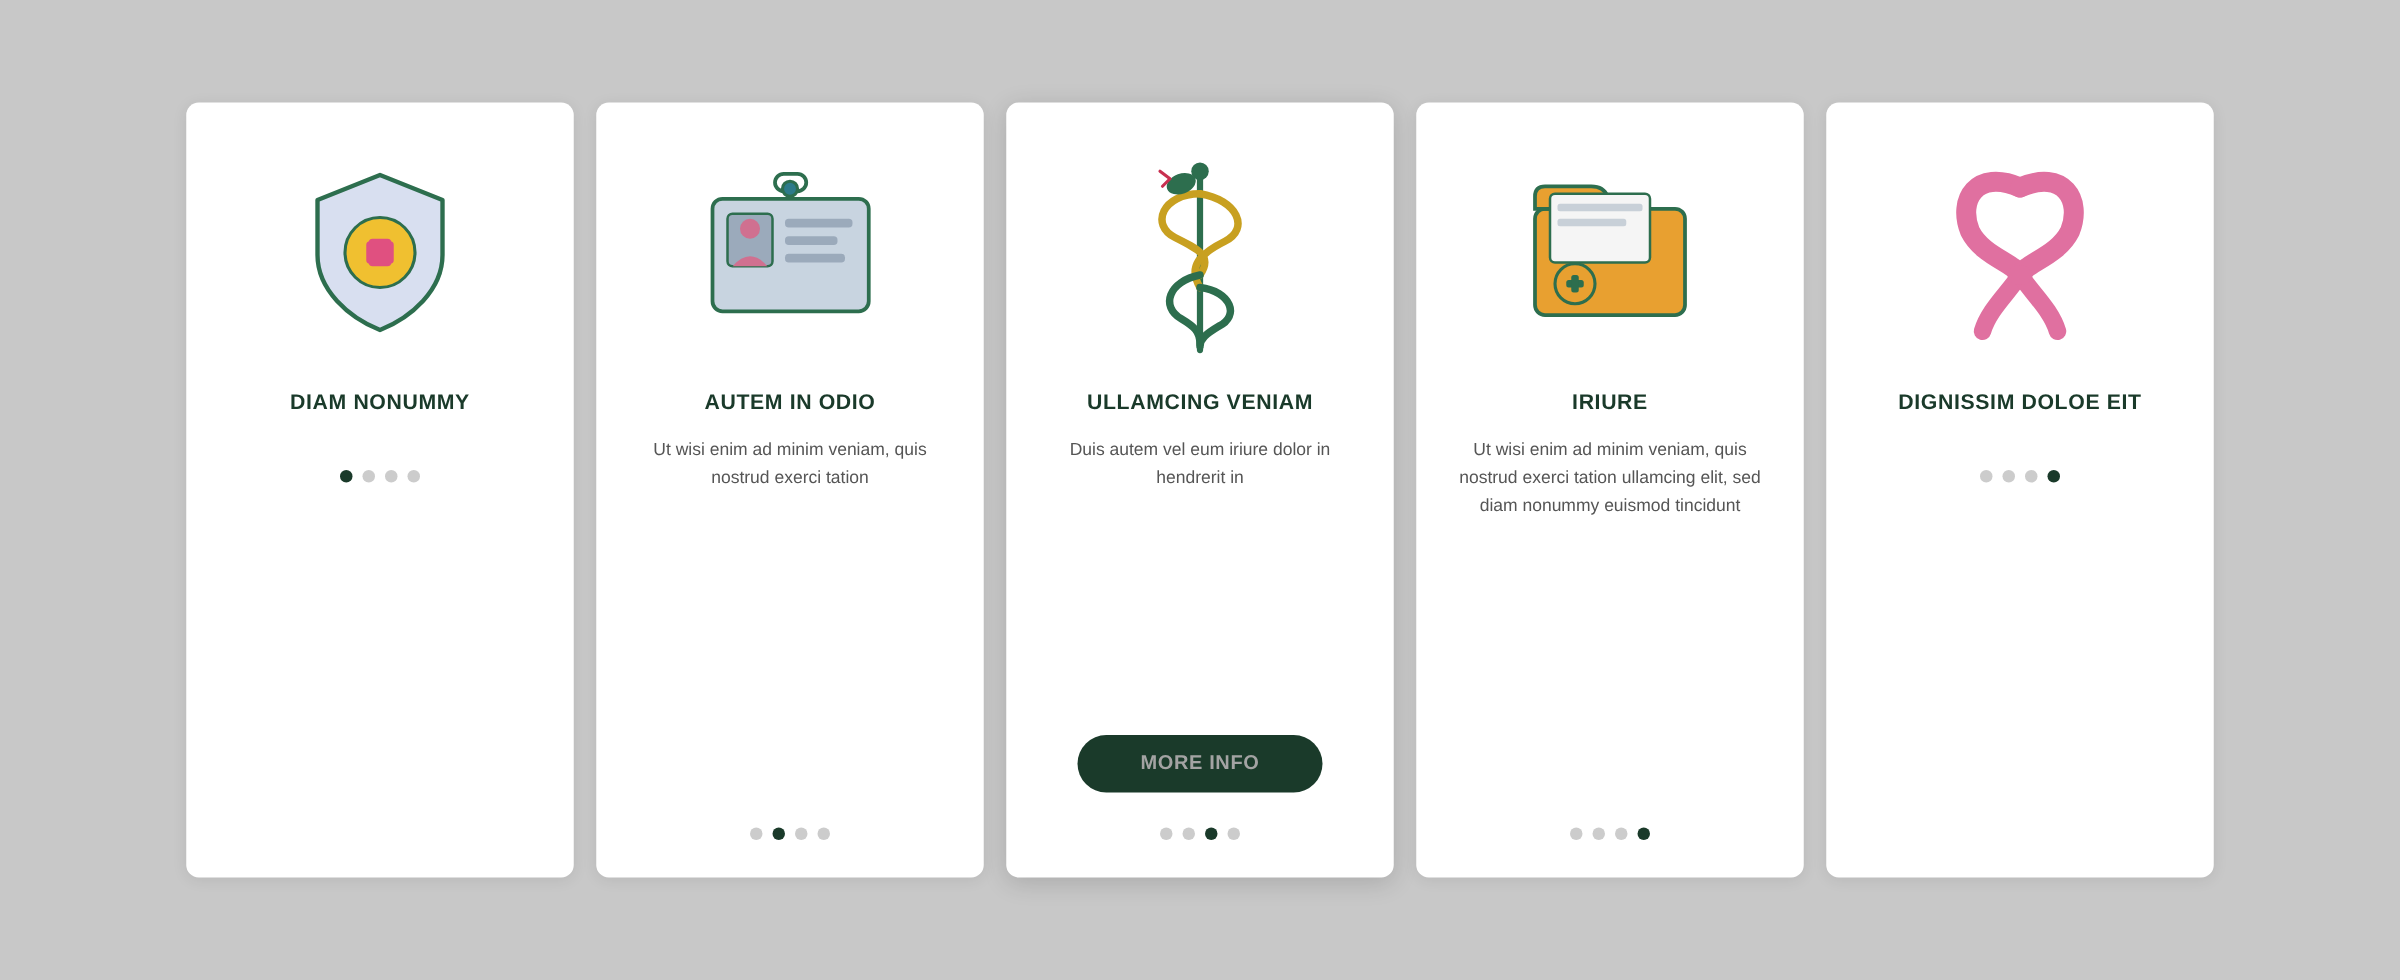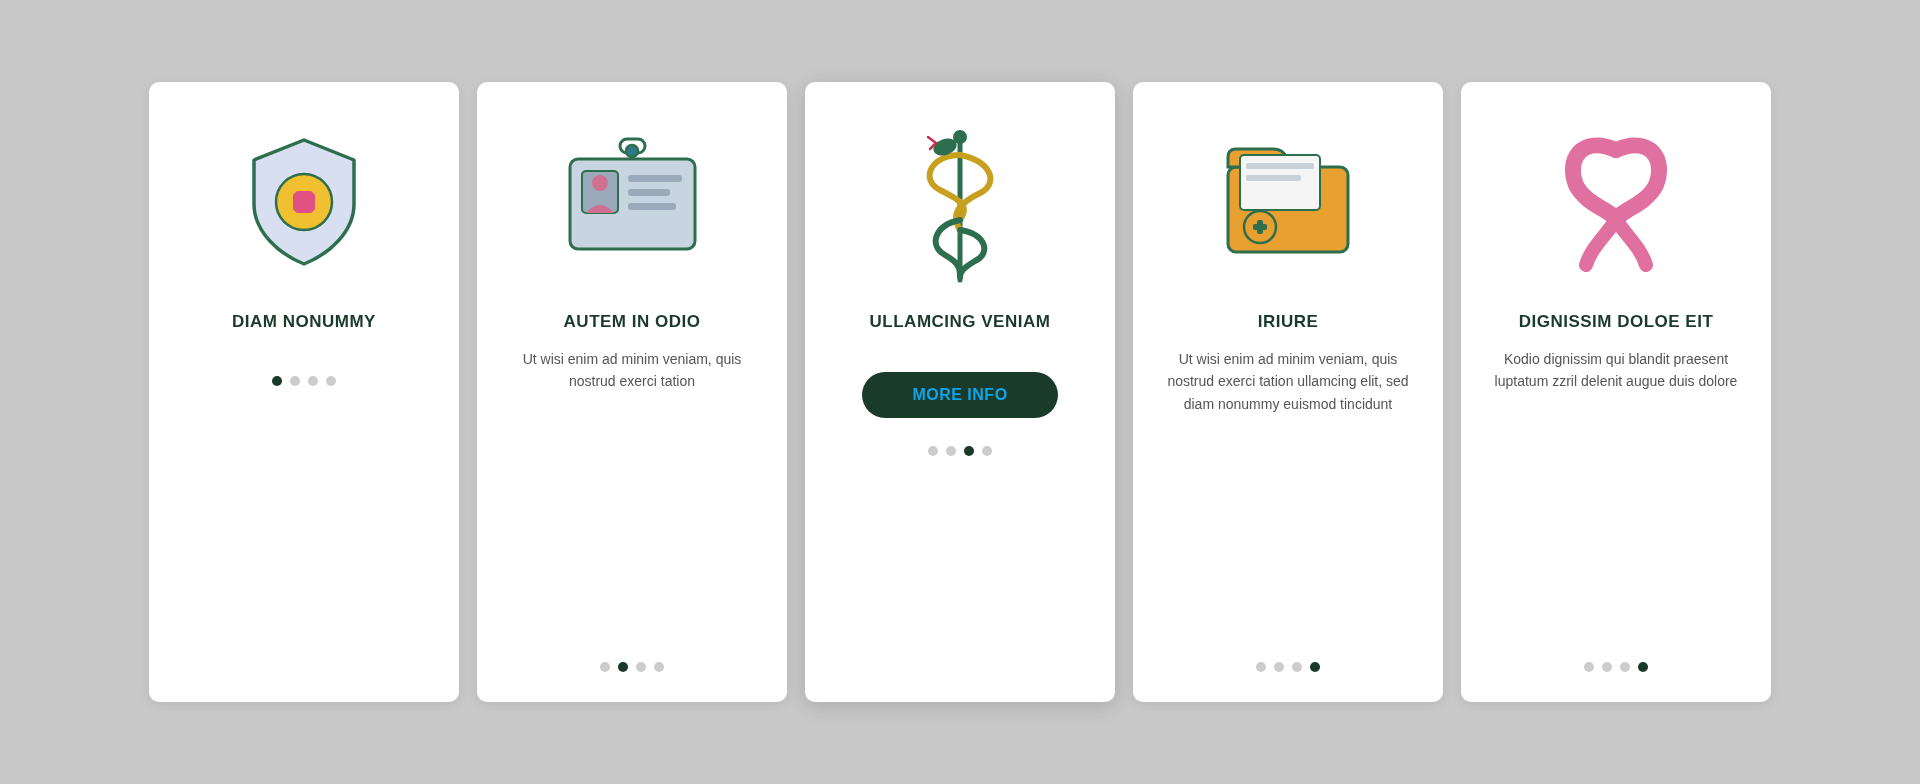--- a/index.html
+++ b/index.html
@@ -60,21 +60,21 @@
       font-size: 14px;
       color: #555;
       text-align: center;
       line-height: 1.6;
       flex: 1;
     }
 
     .more-info-btn {
       margin-top: 24px;
       background: #1a3a2a;
-      color: #0ea5e9;
+      color: #a3a3a3;
       border: none;
       border-radius: 30px;
       padding: 14px 50px;
       font-size: 16px;
       font-weight: 700;
       cursor: pointer;
       letter-spacing: 0.5px;
     }
 
     .dots {
@@ -168,20 +168,21 @@
 
         <path d="M70 95 C45 100 38 120 55 130 C65 136 70 140 70 150" fill="none" stroke="#2d6e4e" stroke-width="6" stroke-linecap="round"></path>
         <path d="M70 105 C95 108 102 128 85 136 C75 142 70 146 70 152" fill="none" stroke="#2d6e4e" stroke-width="6" stroke-linecap="round"></path>
 
         <ellipse cx="55" cy="22" rx="12" ry="8" fill="#2d6e4e" transform="rotate(-20, 55, 22)"></ellipse>
 
         <path d="M46 18 L38 12 M46 18 L40 24" stroke="#c83050" stroke-width="2.5" stroke-linecap="round"></path>
       </svg>
     </div>
     <div class="card-title">ULLAMCING VENIAM</div>
+    <div class="card-body">Duis autem vel eum iriure dolor in hendrerit in</div>
     <button class="more-info-btn">MORE INFO</button>
     <div class="dots">
       <div class="dot"></div>
       <div class="dot"></div>
       <div class="dot active"></div>
       <div class="dot"></div>
     </div>
   </div>
 
   <div class="card">
@@ -220,21 +221,20 @@
         <path d="M60 20 C95 5 110 30 100 55 C90 75 65 80 60 90" fill="none" stroke="#e070a0" stroke-width="16" stroke-linecap="round"></path>
 
         <path d="M60 90 C50 105 35 118 30 135" fill="none" stroke="#e070a0" stroke-width="14" stroke-linecap="round"></path>
 
         <path d="M60 90 C70 105 85 118 90 135" fill="none" stroke="#e070a0" stroke-width="14" stroke-linecap="round"></path>
 
         <ellipse cx="60" cy="90" rx="10" ry="8" fill="#e070a0"></ellipse>
       </svg>
     </div>
     <div class="card-title">DIGNISSIM DOLOE EIT</div>
-    <div class="card-body">Kodio dignissim qui blandit praesent luptatum zzril delenit augue duis dolore</div>
     <div class="dots">
       <div class="dot"></div>
       <div class="dot"></div>
       <div class="dot"></div>
       <div class="dot active"></div>
     </div>
   </div>
 
 </div>
 

